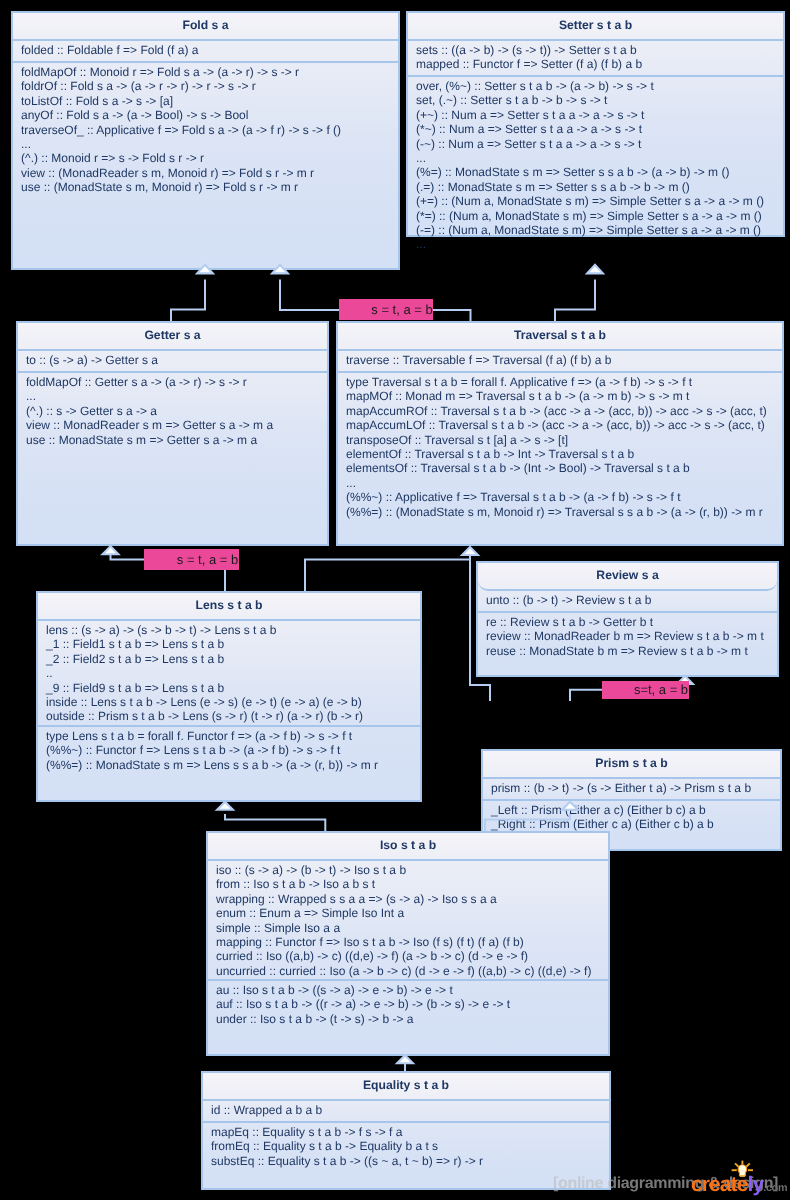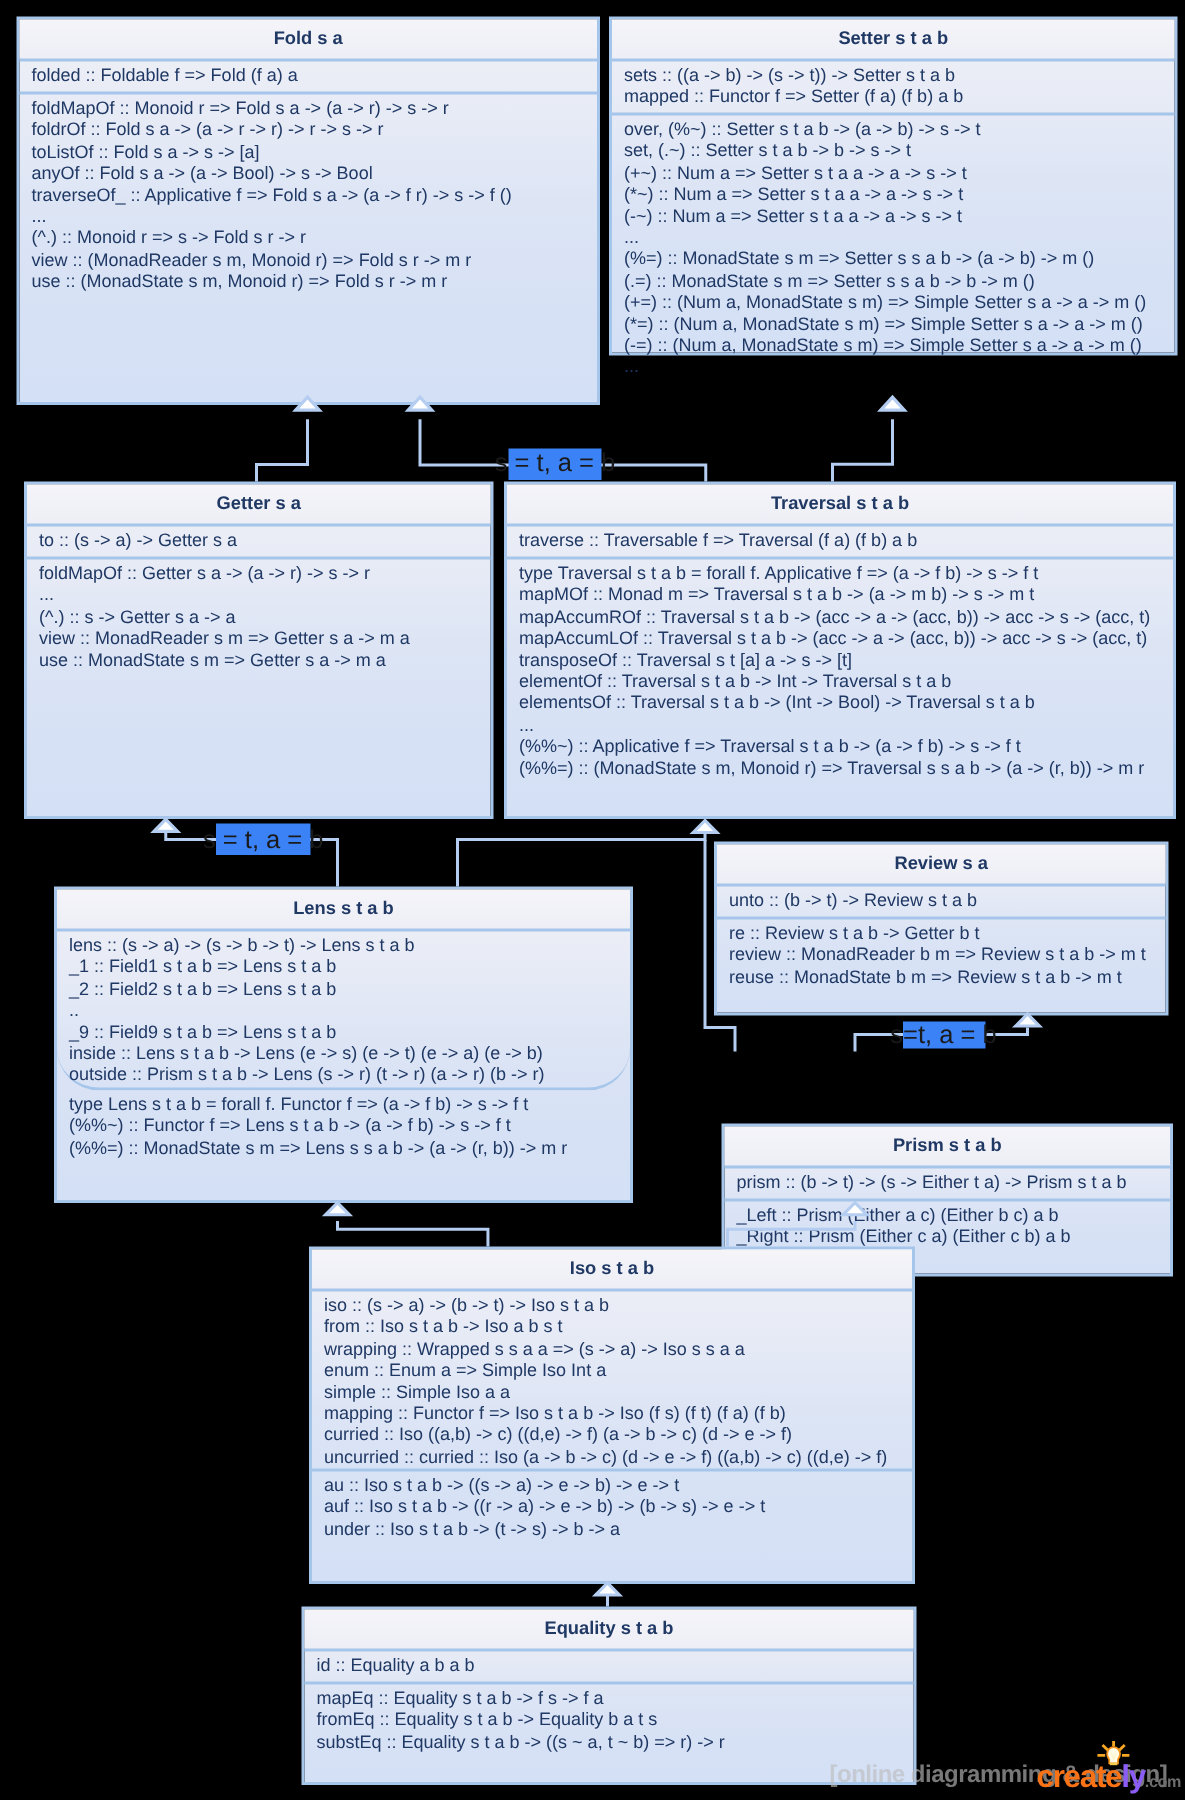--- a/index.html
+++ b/index.html
@@ -12,22 +12,22 @@
        background:linear-gradient(180deg,#f2f3f8 0%,#eceef6 12%,#dde5f5 48%,#d6e1f5 78%,#d4e0f5 100%);z-index:2;}
   .uml-title{font-weight:bold;font-size:12.2px;color:#1f3864;text-align:center;
        padding-bottom:2px;
        background:linear-gradient(180deg,#f4f4f9 0%,#eeeff6 100%);
        border-bottom:2px solid #a6c5ea;box-sizing:border-box;
        display:flex;align-items:center;justify-content:center;}
   .uml-sec{border-bottom:2px solid #a6c5ea;box-sizing:border-box;padding:2px 8px 2px 8px;}
   .uml-sec.last{border-bottom:none;}
   .uml-line{font-size:12px;color:#1f3864;line-height:14.4px;white-space:pre;}
   svg#conn{position:absolute;left:0;top:0;width:790px;height:1200px;overflow:visible;z-index:3;pointer-events:none;}
-  .edge-label{position:absolute;background:#3b82f6;color:#1a1a1a;font-size:17px;
-       white-space:nowrap;z-index:4;display:flex;align-items:center;justify-content:center;}
+  .edge-label{position:absolute;background:#ec4899;color:#1a1a1a;font-size:13px;
+       white-space:nowrap;z-index:4;display:flex;align-items:center;justify-content:center;padding-left:32px;}
   #wm{position:absolute;left:553px;top:1150px;width:239px;height:50px;z-index:5;}
   #wm-tag{position:absolute;left:0;top:29.2px;font-size:16px;font-weight:bold;color:rgba(188,188,188,0.64);
           letter-spacing:-0.33px;white-space:nowrap;line-height:10.5px;}
   #wm-logo{position:absolute;left:138px;top:24px;white-space:nowrap;font-weight:bold;line-height:21px;}
   .wm-c1{font-size:21px;color:#f97316;letter-spacing:-0.9px;}
   .wm-c2{font-size:21px;color:#8b5cf6;letter-spacing:-0.9px;}
   .wm-c3{font-size:10.8px;color:#6d6d6d;letter-spacing:-0.3px;}
 </style>
 </head>
 <body>
@@ -120,37 +120,37 @@
       <div class="uml-line">transposeOf :: Traversal s t [a] a -&gt; s -&gt; [t]</div>
       <div class="uml-line">elementOf :: Traversal s t a b -&gt; Int -&gt; Traversal s t a b</div>
       <div class="uml-line">elementsOf :: Traversal s t a b -&gt; (Int -&gt; Bool) -&gt; Traversal s t a b</div>
       <div class="uml-line">...</div>
       <div class="uml-line">(%%~) :: Applicative f =&gt; Traversal s t a b -&gt; (a -&gt; f b) -&gt; s -&gt; f t</div>
       <div class="uml-line">(%%=) :: (MonadState s m, Monoid r) =&gt; Traversal s s a b -&gt; (a -&gt; (r, b)) -&gt; m r</div>
     </div>
   </div>
   <div class="uml" style="left:36px;top:591px;width:386px;height:211px;">
     <div class="uml-title" style="height:28px;">Lens s t a b</div>
-    <div class="uml-sec" style="height:106px;border-radius:28px;">
+    <div class="uml-sec" style="height:106px;">
       <div class="uml-line">lens :: (s -&gt; a) -&gt; (s -&gt; b -&gt; t) -&gt; Lens s t a b</div>
       <div class="uml-line">_1 :: Field1 s t a b =&gt; Lens s t a b</div>
       <div class="uml-line">_2 :: Field2 s t a b =&gt; Lens s t a b</div>
       <div class="uml-line">..</div>
       <div class="uml-line">_9 :: Field9 s t a b =&gt; Lens s t a b</div>
       <div class="uml-line">inside :: Lens s t a b -&gt; Lens (e -&gt; s) (e -&gt; t) (e -&gt; a) (e -&gt; b)</div>
       <div class="uml-line">outside :: Prism s t a b -&gt; Lens (s -&gt; r) (t -&gt; r) (a -&gt; r) (b -&gt; r)</div>
     </div>
     <div class="uml-sec last" style="">
       <div class="uml-line">type Lens s t a b = forall f. Functor f =&gt; (a -&gt; f b) -&gt; s -&gt; f t</div>
       <div class="uml-line">(%%~) :: Functor f =&gt; Lens s t a b -&gt; (a -&gt; f b) -&gt; s -&gt; f t</div>
       <div class="uml-line">(%%=) :: MonadState s m =&gt; Lens s s a b -&gt; (a -&gt; (r, b)) -&gt; m r</div>
     </div>
   </div>
   <div class="uml" style="left:476px;top:561px;width:303px;height:116px;">
-    <div class="uml-title" style="height:28px;">Review s a</div>
+    <div class="uml-title" style="height:28px;border-radius:10px;">Review s a</div>
     <div class="uml-sec" style="height:22px;">
       <div class="uml-line">unto :: (b -&gt; t) -&gt; Review s t a b</div>
     </div>
     <div class="uml-sec last" style="">
       <div class="uml-line">re :: Review s t a b -&gt; Getter b t</div>
       <div class="uml-line">review :: MonadReader b m =&gt; Review s t a b -&gt; m t</div>
       <div class="uml-line">reuse :: MonadState b m =&gt; Review s t a b -&gt; m t</div>
     </div>
   </div>
   <div class="uml" style="left:481px;top:701px;width:301px;height:102px;margin-top:48px;">
@@ -177,21 +177,21 @@
     </div>
     <div class="uml-sec last" style="">
       <div class="uml-line">au :: Iso s t a b -&gt; ((s -&gt; a) -&gt; e -&gt; b) -&gt; e -&gt; t</div>
       <div class="uml-line">auf :: Iso s t a b -&gt; ((r -&gt; a) -&gt; e -&gt; b) -&gt; (b -&gt; s) -&gt; e -&gt; t</div>
       <div class="uml-line">under :: Iso s t a b -&gt; (t -&gt; s) -&gt; b -&gt; a</div>
     </div>
   </div>
   <div class="uml" style="left:201px;top:1071px;width:410px;height:119px;">
     <div class="uml-title" style="height:28px;">Equality s t a b</div>
     <div class="uml-sec" style="height:22px;">
-      <div class="uml-line">id :: Equality a b a b</div>
+      <div class="uml-line">id :: Wrapped a b a b</div>
     </div>
     <div class="uml-sec last" style="">
       <div class="uml-line">mapEq :: Equality s t a b -&gt; f s -&gt; f a</div>
       <div class="uml-line">fromEq :: Equality s t a b -&gt; Equality b a t s</div>
       <div class="uml-line">substEq :: Equality s t a b -&gt; ((s ~ a, t ~ b) =&gt; r) -&gt; r</div>
     </div>
   </div>
   <div class="edge-label" style="left:339px;top:299.3px;width:62px;height:20.4px;">s = t, a = b</div>
   <div class="edge-label" style="left:144px;top:549.4px;width:63px;height:20.4px;">s = t, a = b</div>
   <div class="edge-label" style="left:601.5px;top:680.8px;width:55px;height:18.4px;">s=t, a = b</div>

